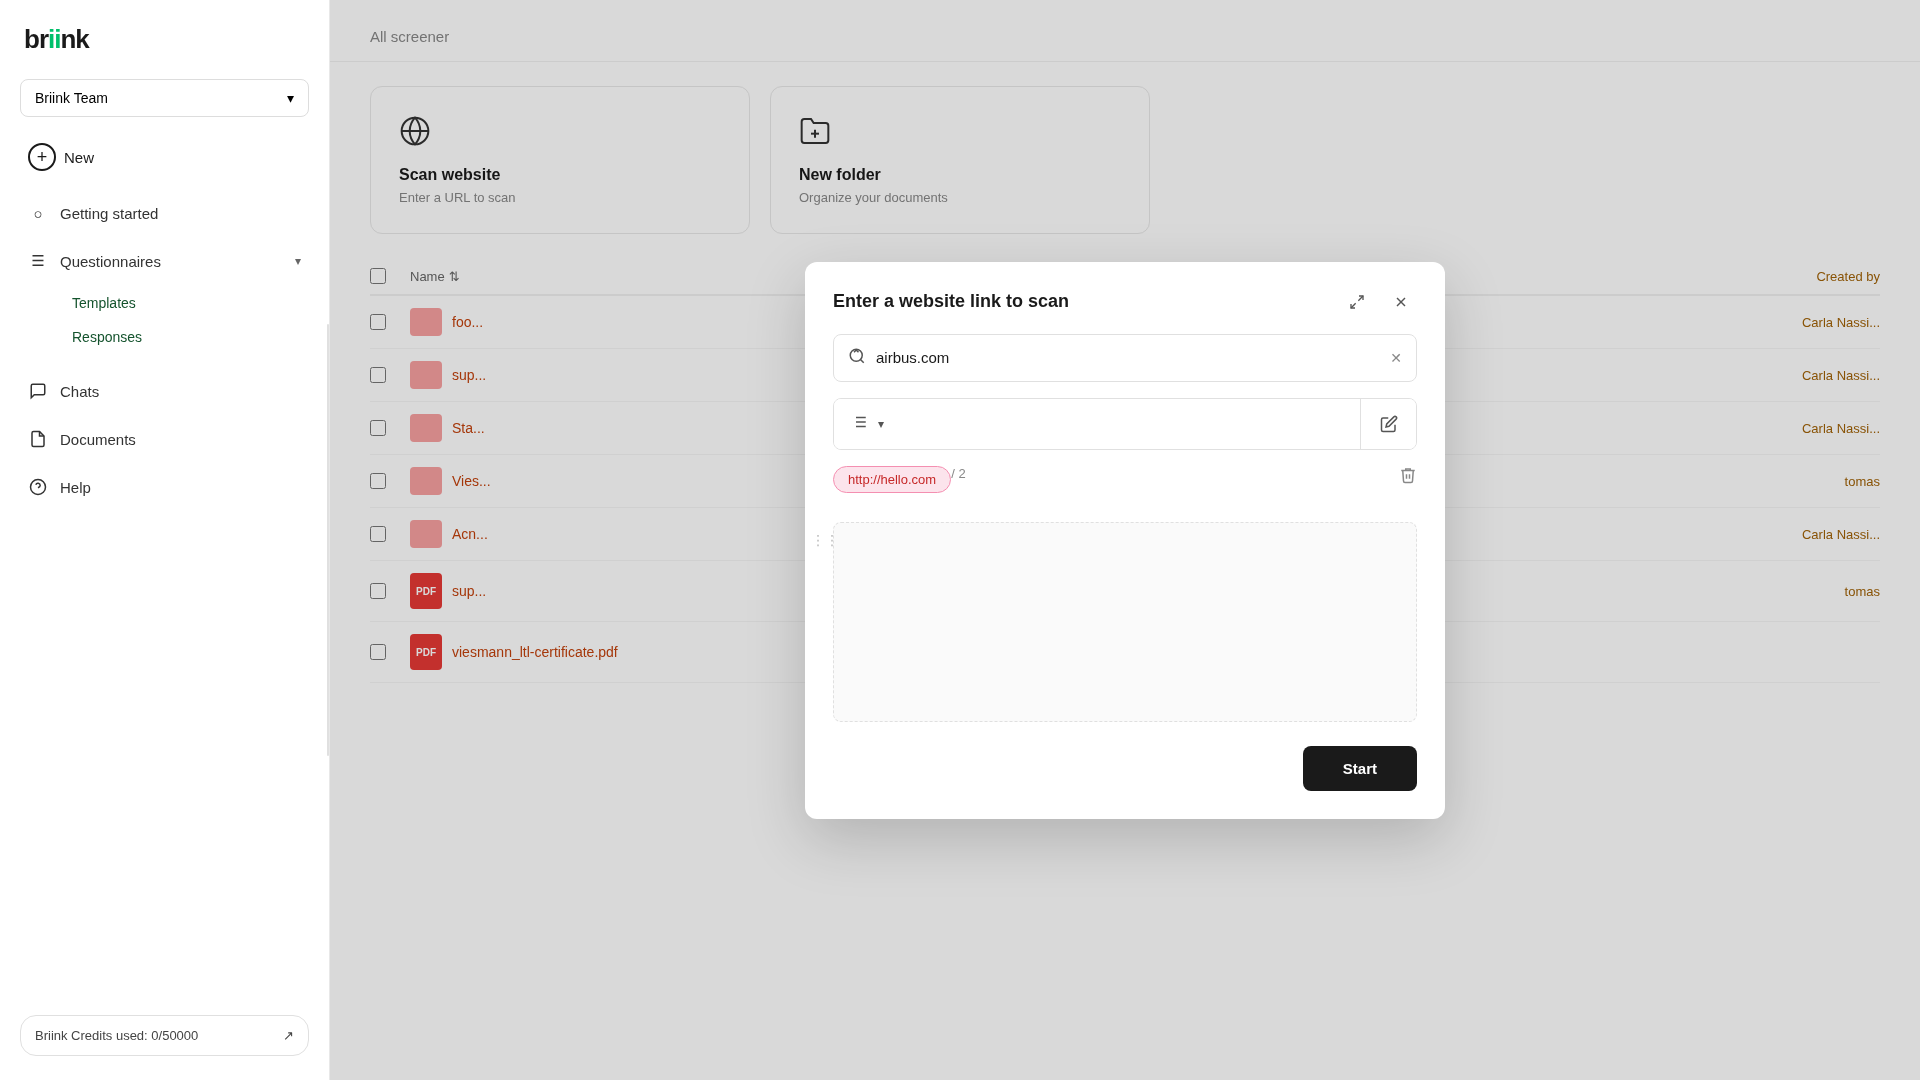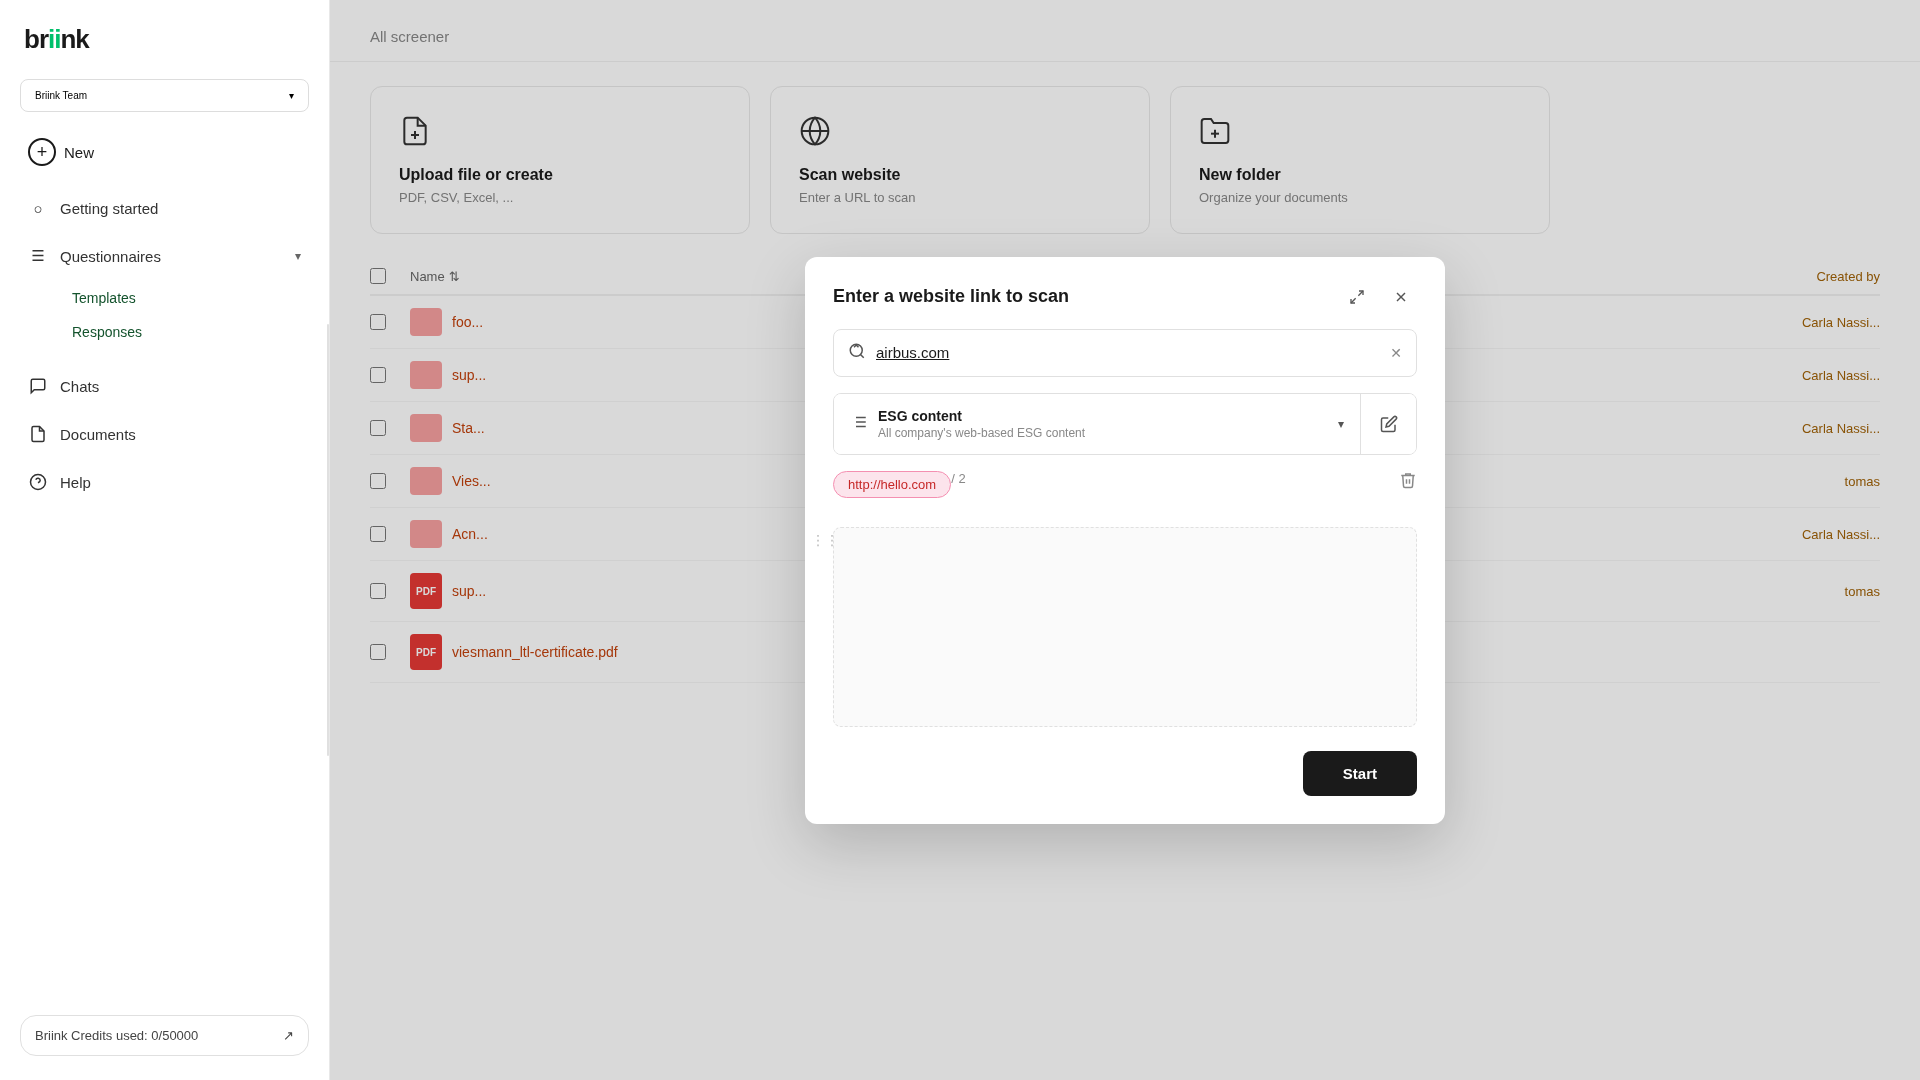--- a/index.html
+++ b/index.html
@@ -29,21 +29,21 @@
     .sidebar-logo span { color: #00c06b; }
     .sidebar-team-selector {
       border: 1px solid #ddd;
       border-radius: 8px;
       padding: 10px 14px;
       display: flex;
       align-items: center;
       justify-content: space-between;
       cursor: pointer;
       margin-bottom: 8px;
-      font-size: 10px;
+      font-size: 14px;
       font-weight: 500;
     }
     .sidebar-new-btn {
       display: flex;
       align-items: center;
       gap: 8px;
       font-size: 15px;
       font-weight: 500;
       padding: 10px 8px;
       cursor: pointer;
@@ -265,21 +265,20 @@
       background: #fff;
     }
     .url-input-icon { font-size: 16px; color: #555; flex-shrink: 0; }
     .url-input {
       flex: 1;
       border: none;
       outline: none;
       font-size: 15px;
       color: #1a1a1a;
       background: transparent;
-      text-decoration: underline;
     }
     .url-clear-btn {
       cursor: pointer;
       color: #888;
       font-size: 14px;
       flex-shrink: 0;
     }
 
     
     .questionnaire-row {
@@ -441,32 +440,20 @@
     <span>↗</span>
   </div>
 
   <div class="divider-line"></div>
 </div>
 
 <div class="main">
   <div class="main-header">All screener</div>
 
   <div class="cards-row">
-    <div class="card">
-      <div class="card-icon">
-        <svg width="32" height="32" viewBox="0 0 24 24" fill="none" stroke="#333" stroke-width="1.5">
-            <path d="M14 2H6a2 2 0 0 0-2 2v16a2 2 0 0 0 2 2h12a2 2 0 0 0 2-2V8z"></path>
-            <polyline points="14,2 14,8 20,8"></polyline>
-            <line x1="12" y1="18" x2="12" y2="12"></line>
-            <line x1="9" y1="15" x2="15" y2="15"></line>
-          </svg>
-      </div>
-      <div class="card-title">Upload file or create</div>
-      <div class="card-desc">PDF, CSV, Excel, ...</div>
-    </div>
 
     <div class="card">
       <div class="card-icon">
         <svg width="32" height="32" viewBox="0 0 24 24" fill="none" stroke="#333" stroke-width="1.5">
             <circle cx="12" cy="12" r="10"></circle>
             <line x1="2" y1="12" x2="22" y2="12"></line>
             <path d="M12 2a15.3 15.3 0 0 1 4 10 15.3 15.3 0 0 1-4 10 15.3 15.3 0 0 1-4-10 15.3 15.3 0 0 1 4-10z"></path>
           </svg>
       </div>
       <div class="card-title">Scan website</div>
@@ -618,24 +605,20 @@
           <span class="q-icon">
             <svg width="18" height="18" viewBox="0 0 24 24" fill="none" stroke="currentColor" stroke-width="2">
                 <line x1="8" y1="6" x2="21" y2="6"></line>
                 <line x1="8" y1="12" x2="21" y2="12"></line>
                 <line x1="8" y1="18" x2="21" y2="18"></line>
                 <line x1="3" y1="6" x2="3.01" y2="6"></line>
                 <line x1="3" y1="12" x2="3.01" y2="12"></line>
                 <line x1="3" y1="18" x2="3.01" y2="18"></line>
               </svg>
           </span>
-          <div class="q-info">
-            <div class="q-title">ESG content</div>
-            <div class="q-desc">All company's web-based ESG content</div>
-          </div>
           <span class="q-chevron">▾</span>
         </div>
         <div class="q-edit-btn">
           <svg width="18" height="18" viewBox="0 0 24 24" fill="none" stroke="currentColor" stroke-width="2">
               <path d="M11 4H4a2 2 0 0 0-2 2v14a2 2 0 0 0 2 2h14a2 2 0 0 0 2-2v-7"></path>
               <path d="M18.5 2.5a2.121 2.121 0 0 1 3 3L12 15l-4 1 1-4 9.5-9.5z"></path>
             </svg>
         </div>
       </div>
 

